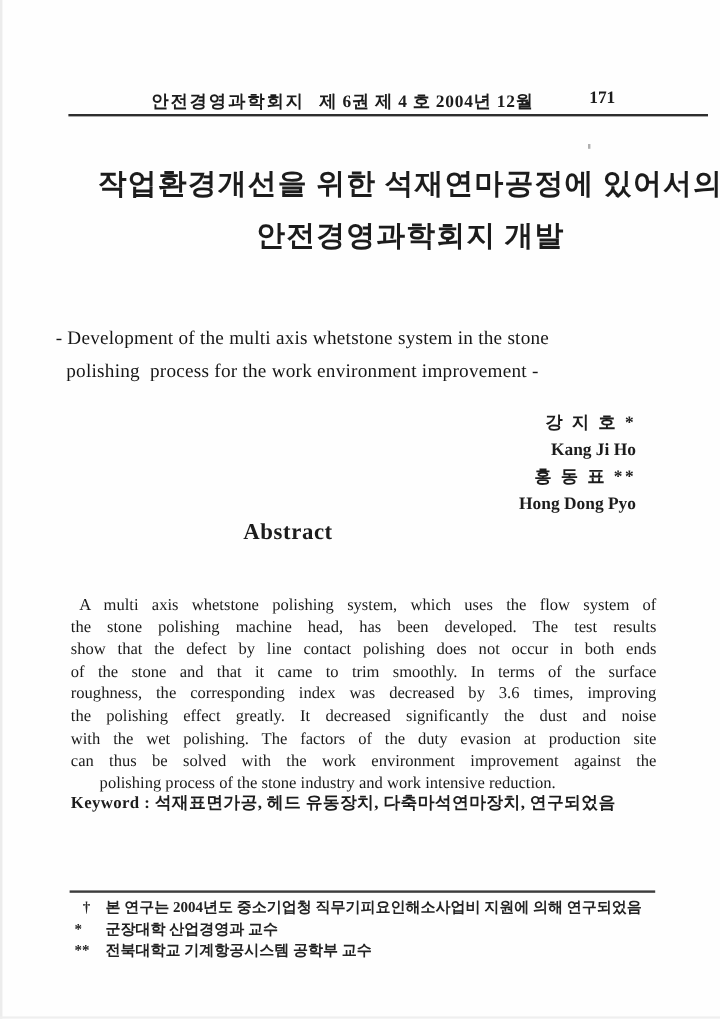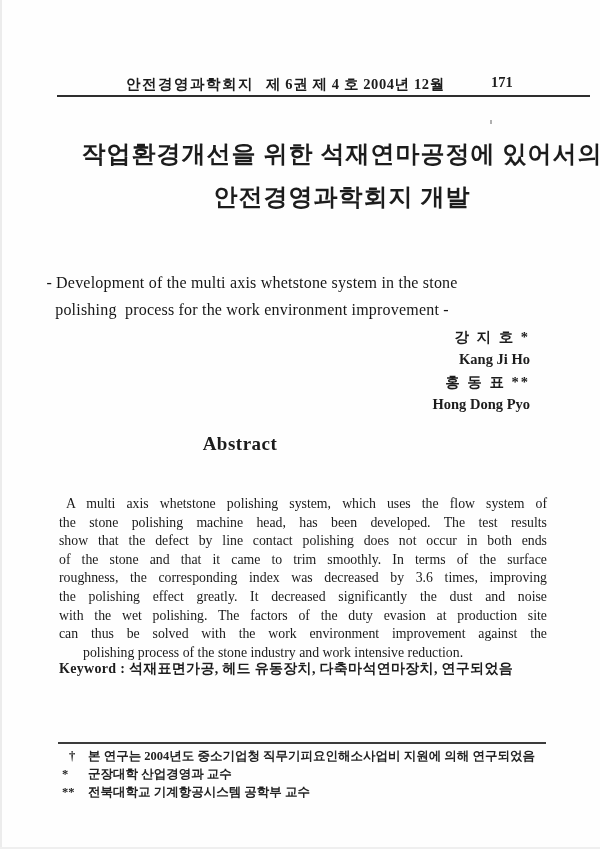--- a/index.html
+++ b/index.html
@@ -29,21 +29,21 @@
               font-size:24px; font-weight:700; letter-spacing:1px;padding-left:42px; }
   .title-ko .line { display:block; line-height:28px; white-space:pre; }
   .title-ko .line + .line { margin-top:15px; }
 
   
   .title-en { position:absolute; left:0; top:269px; width:504px; text-align:center;
               font-size:16px; font-weight:500; letter-spacing:0.2px; color:#161616; }
   .title-en .line { display:block; line-height:27px; white-space:pre; }
 
   
-  .authors { position:absolute; right:70px; top:326px; text-align:right;
+  .authors { position:absolute; right:70px; top:342px; text-align:right;
              font-size:14.5px; font-weight:600; line-height:22.4px; }
   .authors .name-ko { letter-spacing:2px; white-space:pre; }
   .authors .name-en { white-space:pre; }
 
   
   .abstract-heading { position:absolute; left:0; top:433px; width:480px; text-align:center;
                       font-size:19px; font-weight:700; letter-spacing:0.5px; }
   .abstract { position:absolute; left:59px; top:495px; width:488px;
               font-size:13.8px; line-height:18.6px; color:#1a1a1a; }
   .abs-line { text-align:justify; text-align-last:justify; }

